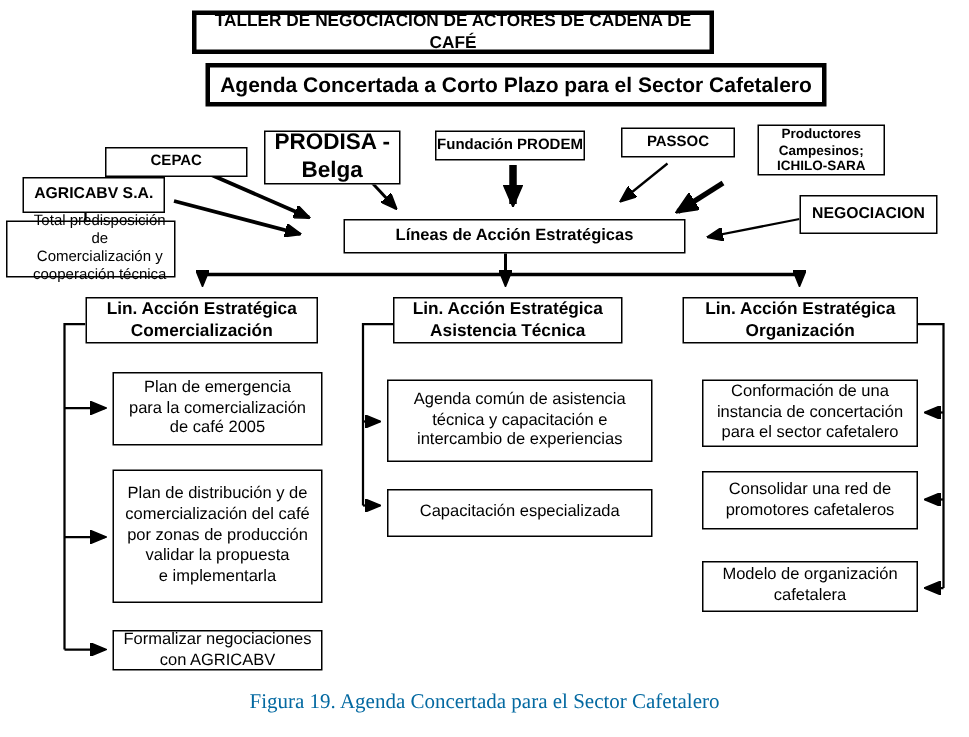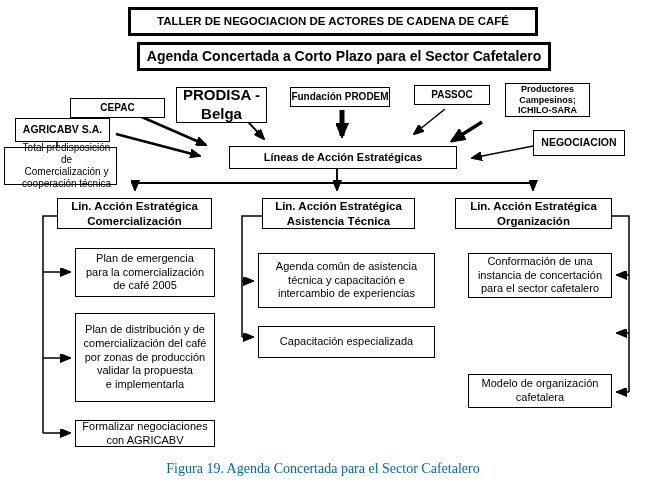--- a/index.html
+++ b/index.html
@@ -61,21 +61,21 @@
     <path d="M262,216 H242 V337" fill="none" stroke-width="1.5"></path>
     <line x1="242" y1="281" x2="253" y2="281" stroke-width="1.5" marker-end="url(#m)"></line>
     <line x1="242" y1="337" x2="253" y2="337" stroke-width="1.5" marker-end="url(#m)"></line>
 
     <path d="M612,216 H629 V392" fill="none" stroke-width="1.5"></path>
     <line x1="629" y1="275" x2="617" y2="275" stroke-width="1.5" marker-end="url(#m)"></line>
     <line x1="629" y1="333" x2="617" y2="333" stroke-width="1.5" marker-end="url(#m)"></line>
     <line x1="629" y1="392" x2="617" y2="392" stroke-width="1.5" marker-end="url(#m)"></line>
   </svg>
 
-  <div class="box thick bold" style="left:128px;top:7px;width:410px;height:29px;font-size:11.5px;">TALLER DE NEGOCIACION DE ACTORES DE CADENA DE CAFÉ</div>
+  <div class="box thick bold" style="left:128px;top:7px;width:348px;height:29px;font-size:11.5px;">TALLER DE NEGOCIACION DE ACTORES DE CADENA DE CAFÉ</div>
   <div class="box thick bold" style="left:137px;top:42px;width:414px;height:29px;font-size:14px;">Agenda Concertada a Corto Plazo para el Sector Cafetalero</div>
 
   <div class="box bold" style="left:70px;top:70px;width:95px;height:20px;font-size:10px;margin-top:28px;">CEPAC</div>
   <div class="box bold" style="left:176px;top:87px;width:91px;height:36px;font-size:15px;">PRODISA - Belga</div>
   <div class="box bold" style="left:290px;top:87px;width:100px;height:20px;font-size:10px;">Fundación PRODEM</div>
   <div class="box bold" style="left:414px;top:85px;width:76px;height:20px;font-size:10px;">PASSOC</div>
   <div class="box bold" style="left:505px;top:83px;width:85px;height:34px;font-size:9px;line-height:1.15;">Productores
 Campesinos;
 ICHILO-SARA</div>
   <div class="box bold" style="left:15px;top:118px;width:95px;height:24px;font-size:10.5px;">AGRICABV S.A.</div>
@@ -106,17 +106,19 @@
 con AGRICABV</div>
 
   <div class="box" style="left:258px;top:253px;width:177px;height:55px;font-size:11px;">Agenda común de asistencia
 técnica y capacitación e
 intercambio de experiencias</div>
   <div class="box" style="left:258px;top:326px;width:177px;height:32px;font-size:11px;">Capacitación especializada</div>
 
   <div class="box" style="left:468px;top:253px;width:144px;height:45px;font-size:11px;">Conformación de una
 instancia de concertación
 para el sector cafetalero</div>
+  <div class="box" style="left:468px;top:314px;width:144px;height:39px;font-size:11px;">Consolidar una red de
+promotores cafetaleros</div>
   <div class="box" style="left:468px;top:374px;width:144px;height:34px;font-size:11px;">Modelo de organización
 cafetalera</div>
 
   <div id="caption">Figura 19. Agenda Concertada para el Sector Cafetalero</div>
 </div>
 
 </body></html>

